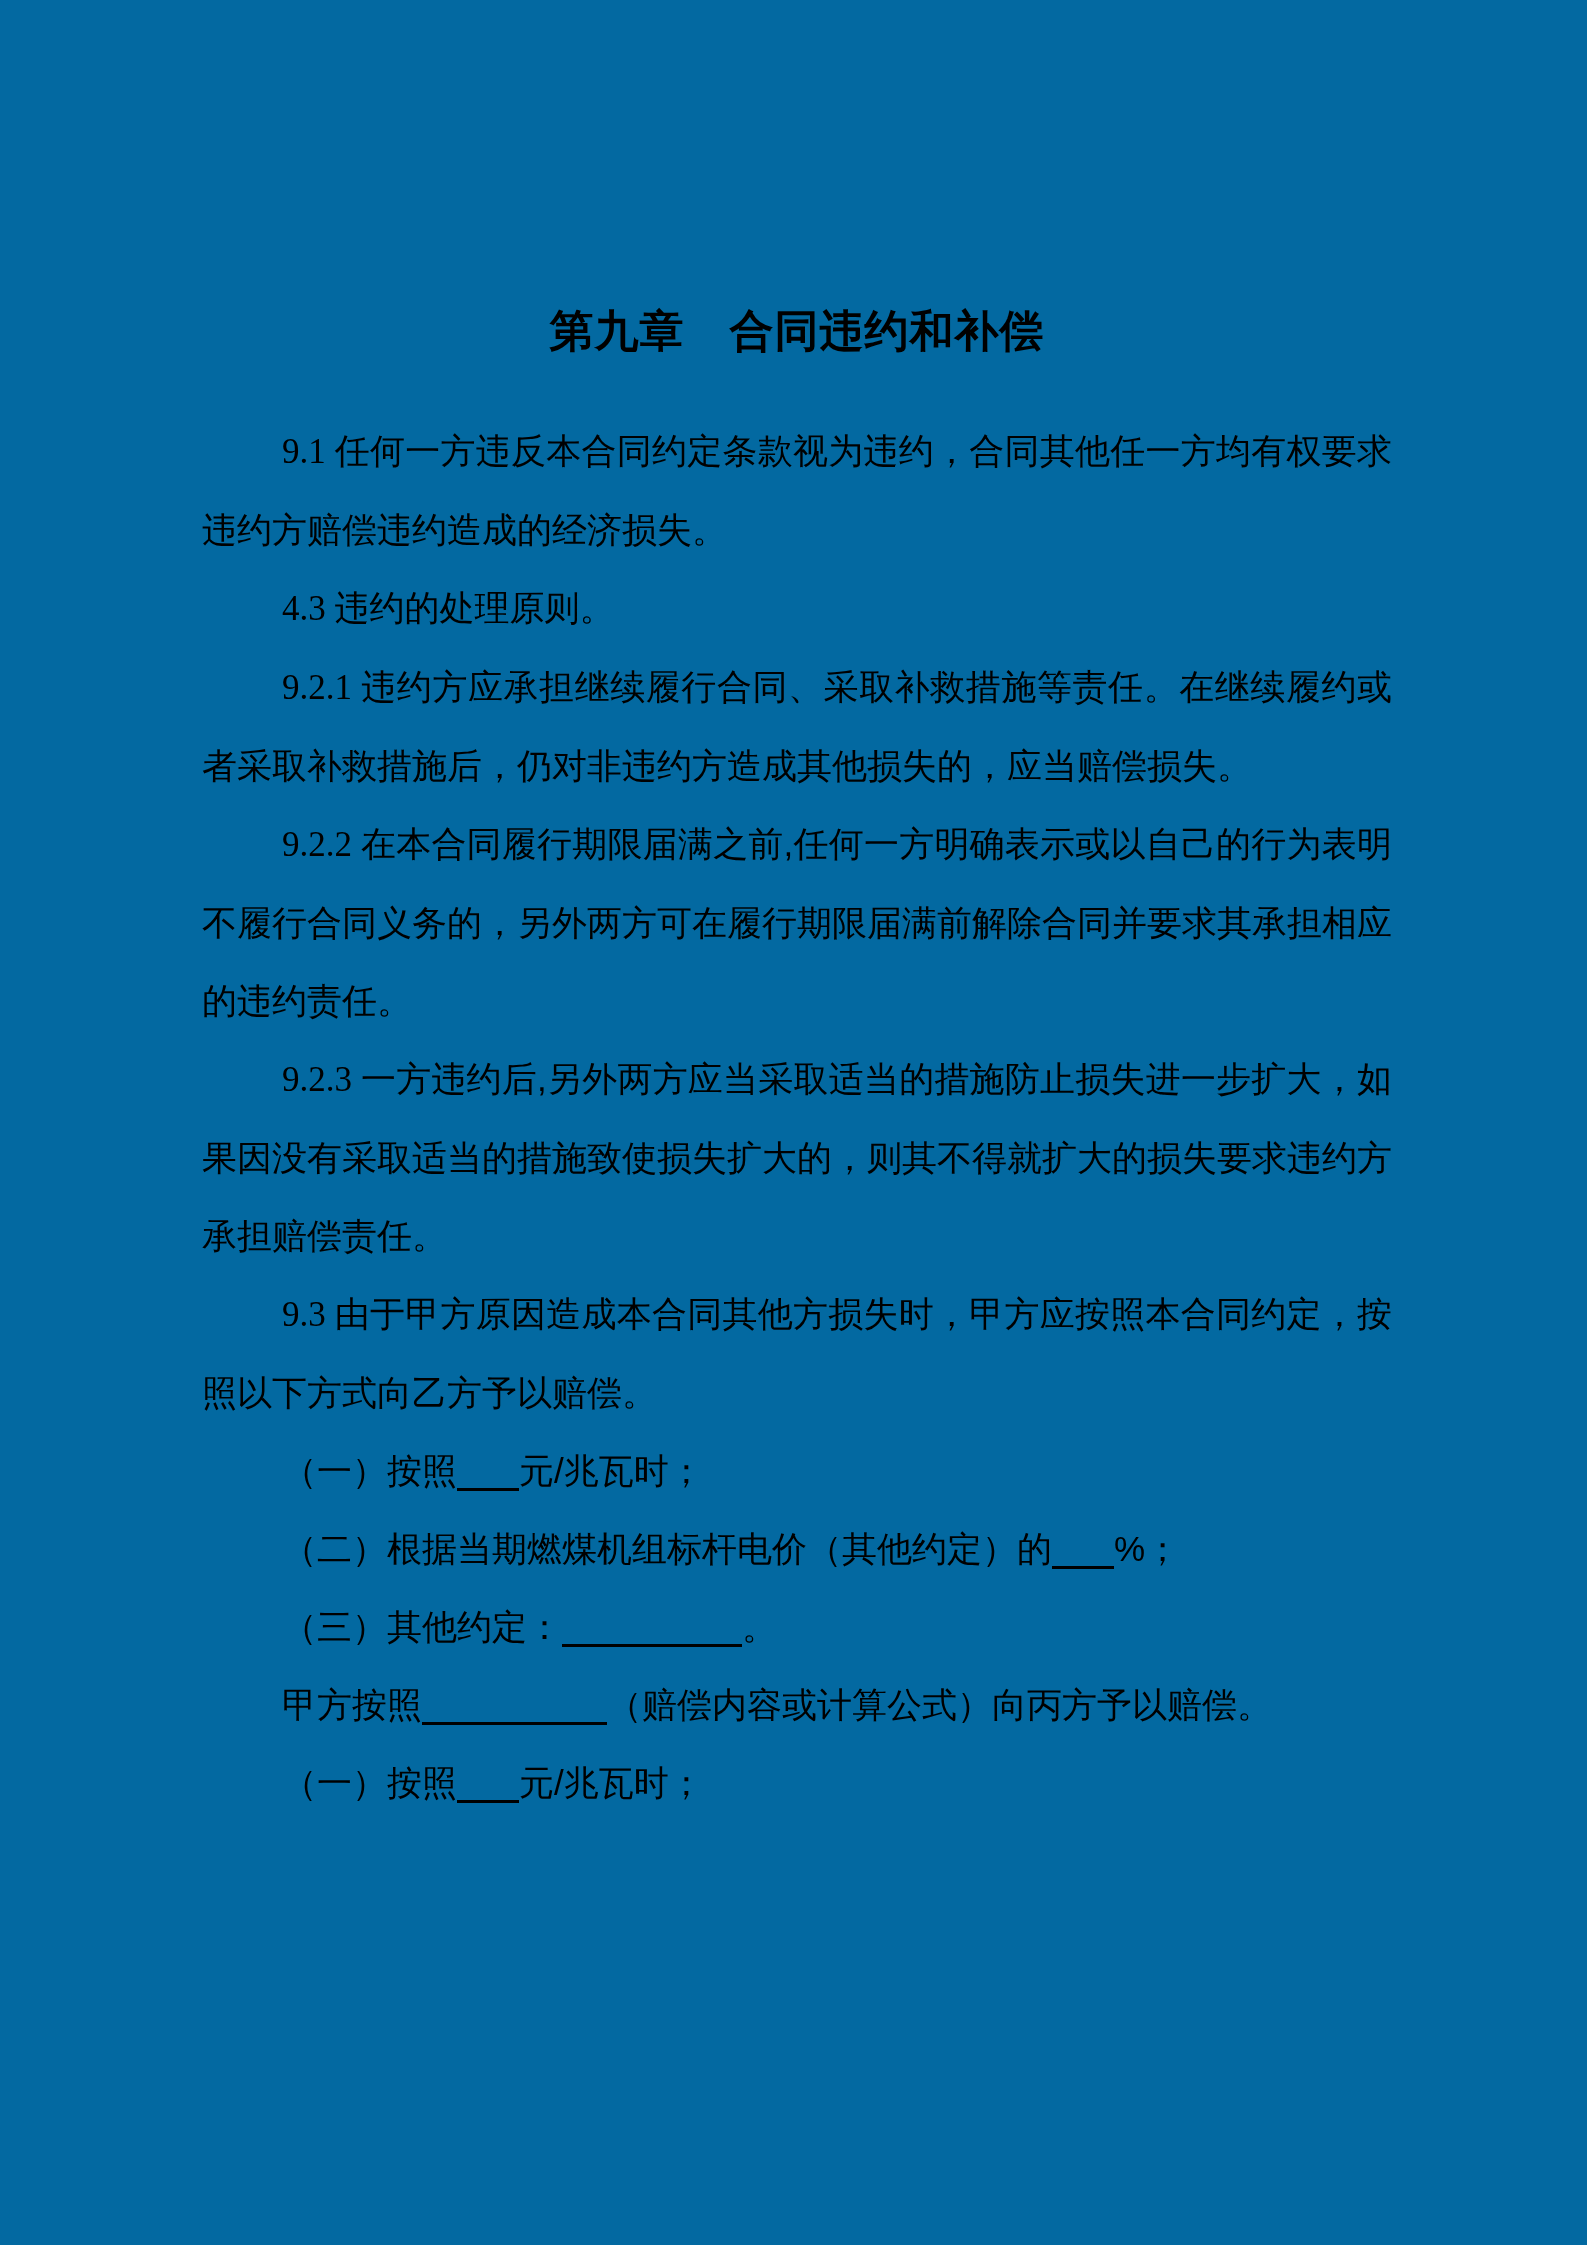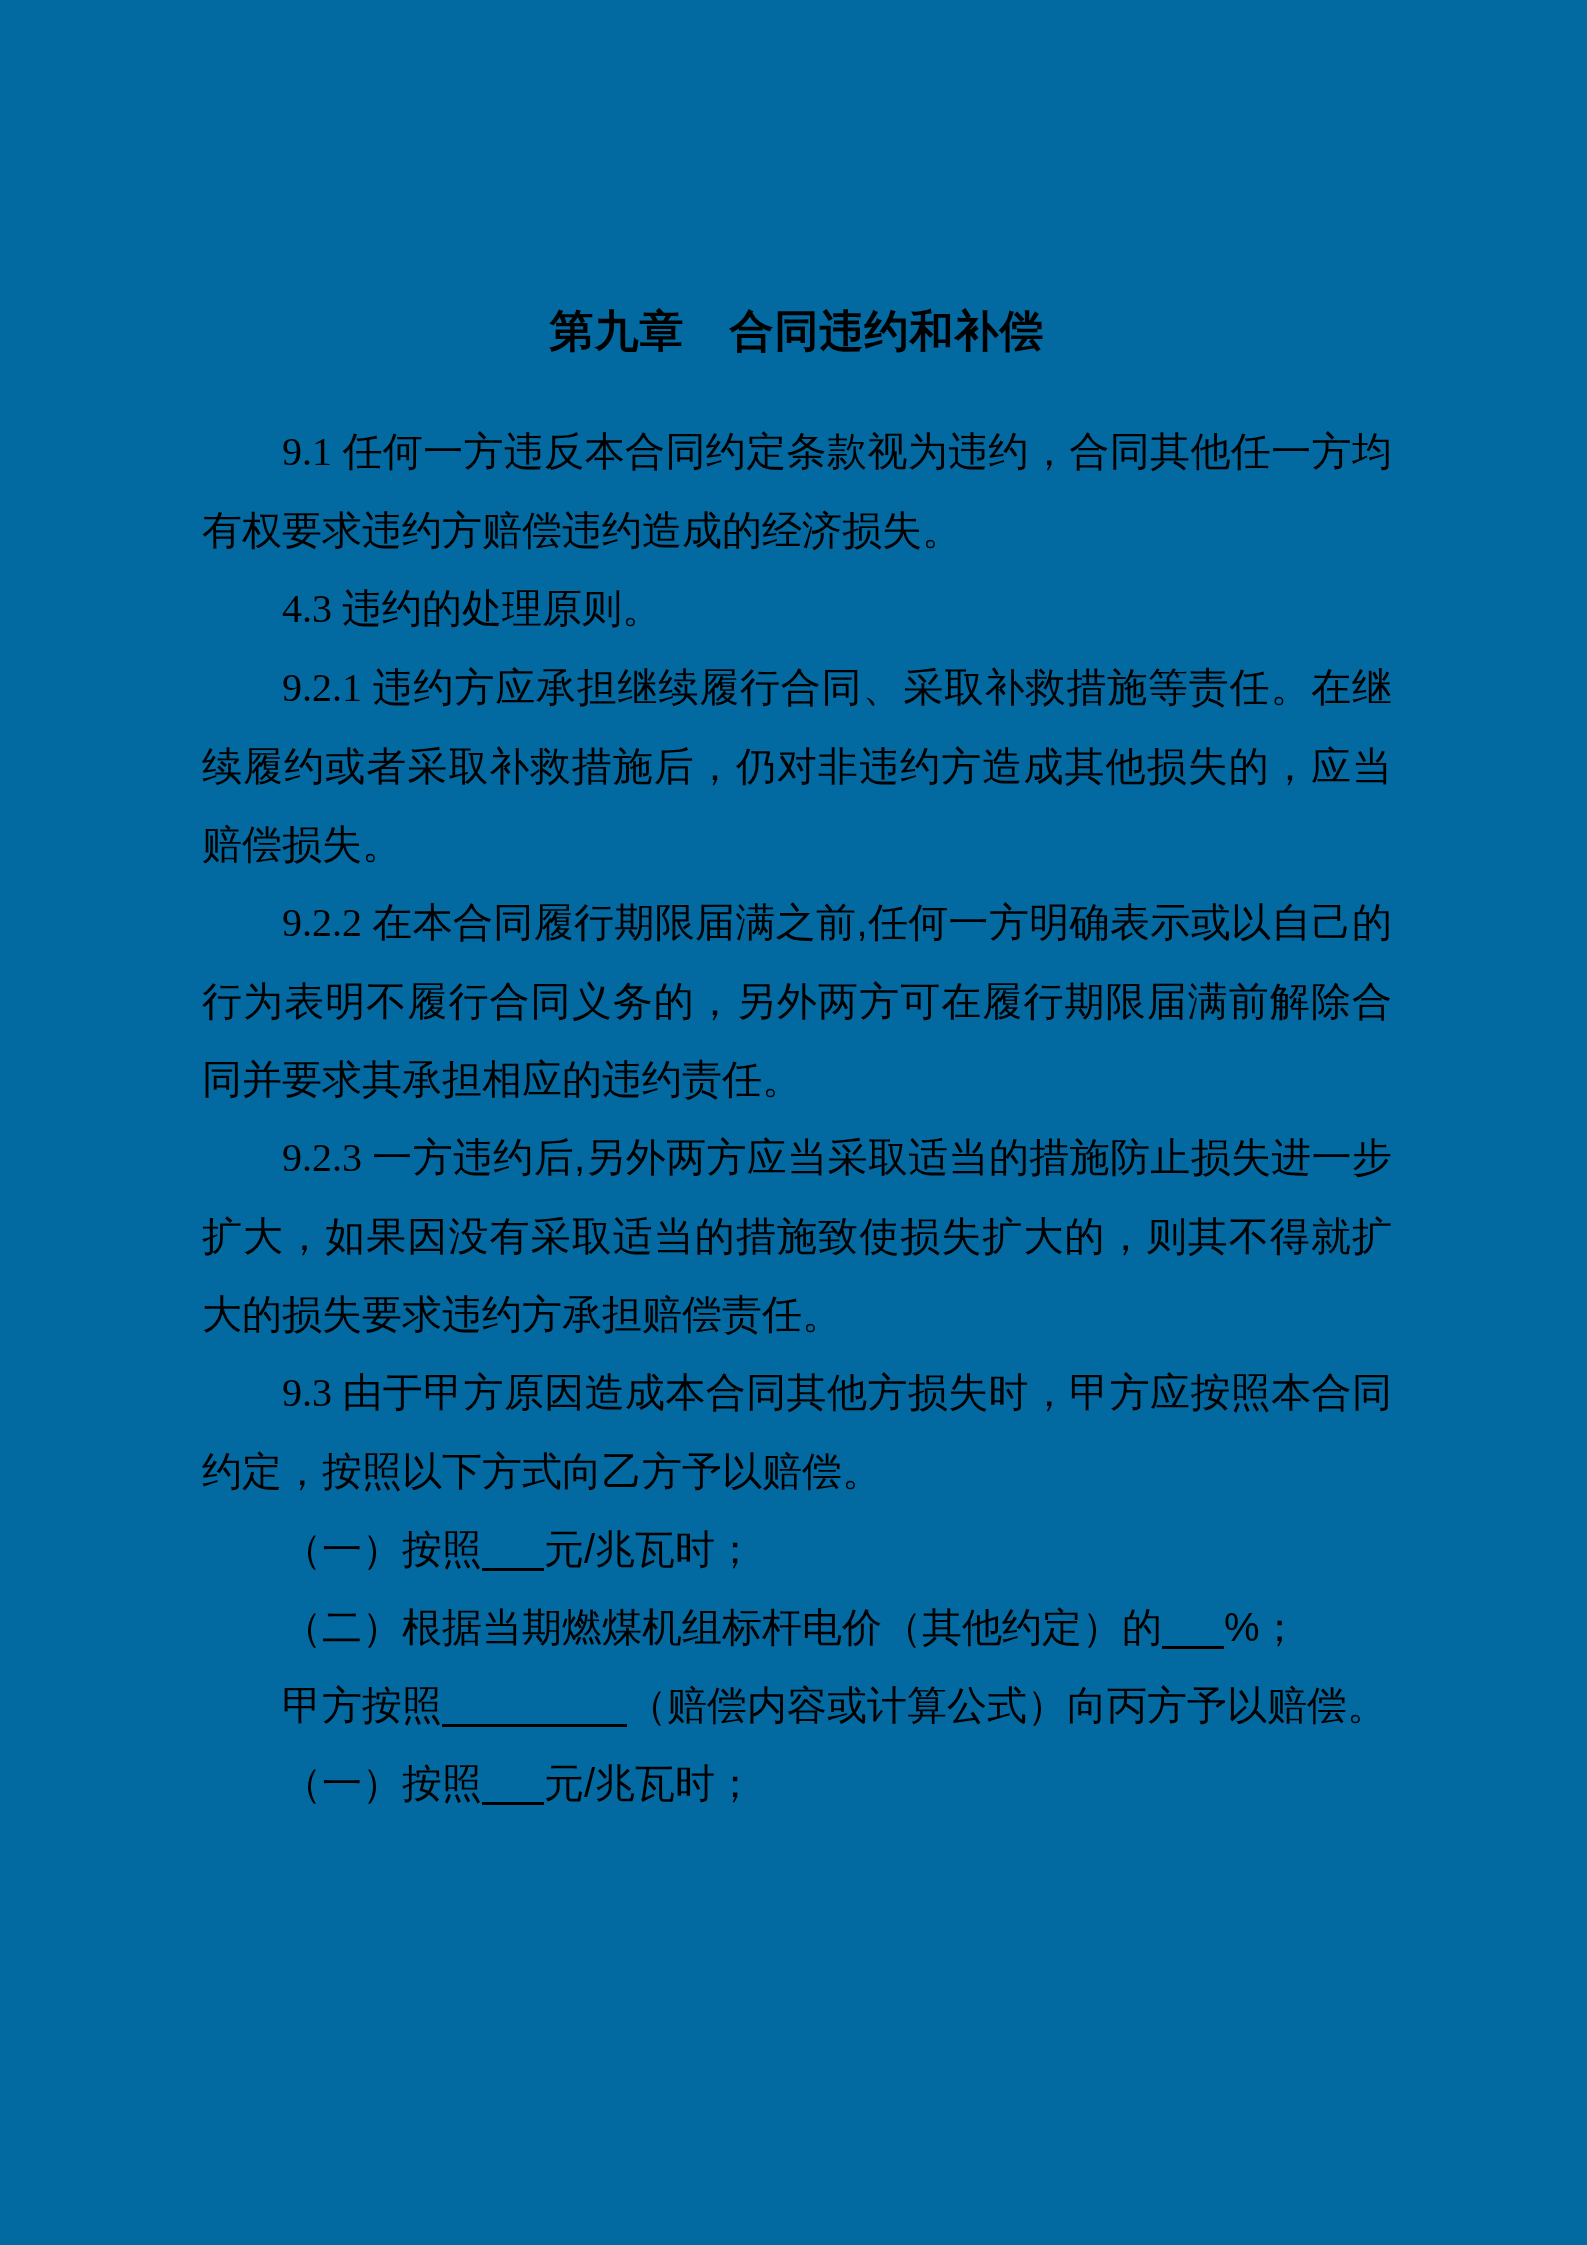--- a/index.html
+++ b/index.html
@@ -22,21 +22,21 @@
   .doc-title {
     font-size: 44px;
     font-weight: 700;
     line-height: 50px;
     text-align: center;
     margin: 0 0 56px 0;
     letter-spacing: 1px;
   }
   p.para {
     margin: 0;
-    font-size: 40px;
+    font-size: 35px;
     line-height: 78px;
     text-align: justify;
     text-indent: 80px;
     word-break: break-all;
   }
   .num {
     font-family: "Liberation Serif", serif;
   }
   .blank {
     display: inline-block;
@@ -66,17 +66,18 @@
     <h1 class="doc-title">第九章　合同违约和补偿</h1>
     <div id="doc-body">
         <p class="para"><span class="num">9.1 </span><span>任何一方违反本合同约定条款视为违约，合同其他任一方均有权要求违约方赔偿违约造成的经济损失。</span></p>
         <p class="para"><span class="num">4.3 </span><span>违约的处理原则。</span></p>
         <p class="para"><span class="num">9.2.1 </span><span>违约方应承担继续履行合同、采取补救措施等责任。在继续履约或者采取补救措施后，仍对非违约方造成其他损失的，应当赔偿损失。</span></p>
         <p class="para"><span class="num">9.2.2 </span><span>在本合同履行期限届满之前,任何一方明确表示或以自己的行为表明不履行合同义务的，另外两方可在履行期限届满前解除合同并要求其承担相应的违约责任。</span></p>
         <p class="para"><span class="num">9.2.3 </span><span>一方违约后,另外两方应当采取适当的措施防止损失进一步扩大，如果因没有采取适当的措施致使损失扩大的，则其不得就扩大的损失要求违约方承担赔偿责任。</span></p>
         <p class="para"><span class="num">9.3 </span><span>由于甲方原因造成本合同其他方损失时，甲方应按照本合同约定，按照以下方式向乙方予以赔偿。</span></p>
         <p class="para"><span>（一）按照</span><span class="blank blank-s"></span><span>元/兆瓦时；</span></p>
         <p class="para"><span>（二）根据当期燃煤机组标杆电价（其他约定）的</span><span class="blank blank-s"></span><span>%；</span></p>
+        <p class="para"><span>（三）其他约定：</span><span class="blank blank-m"></span><span>。</span></p>
         <p class="para"><span>甲方按照</span><span class="blank blank-l"></span><span>（赔偿内容或计算公式）向丙方予以赔偿。</span></p>
         <p class="para"><span>（一）按照</span><span class="blank blank-s"></span><span>元/兆瓦时；</span></p>
       </div>
   </div>
 </div>
 
 </body></html>

